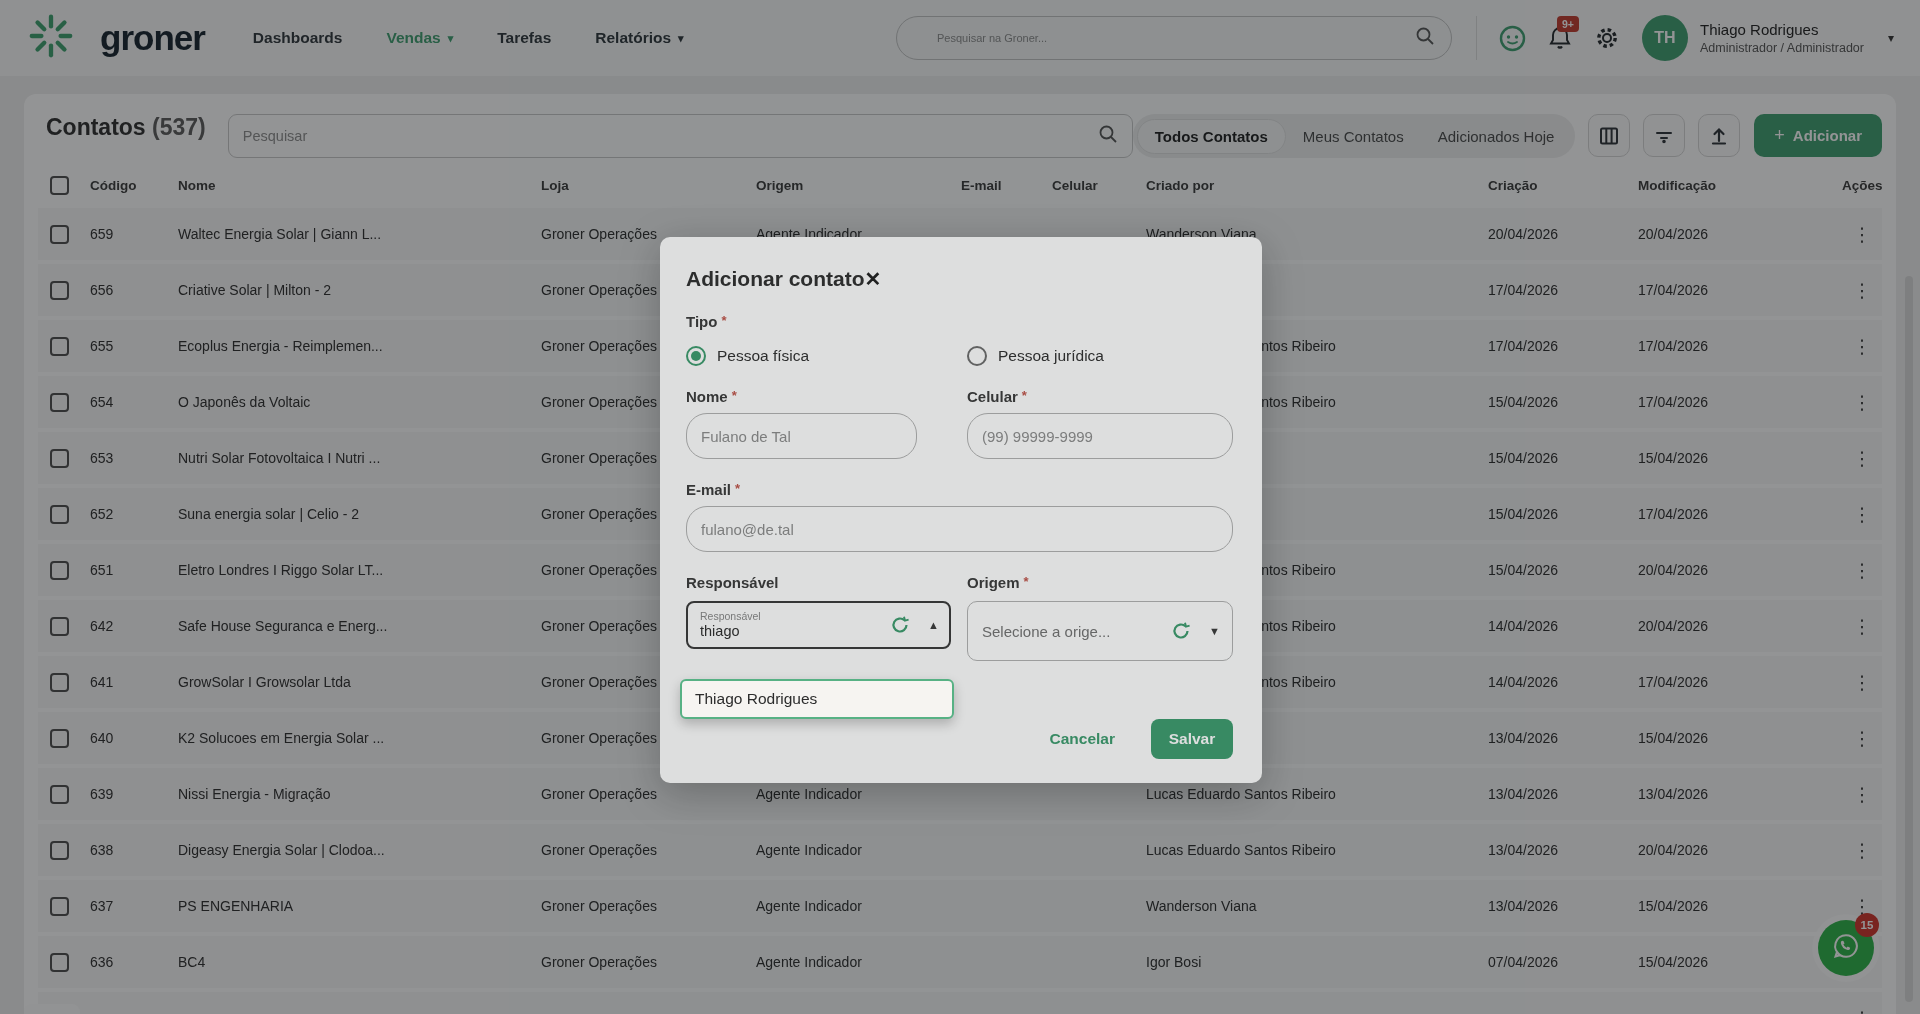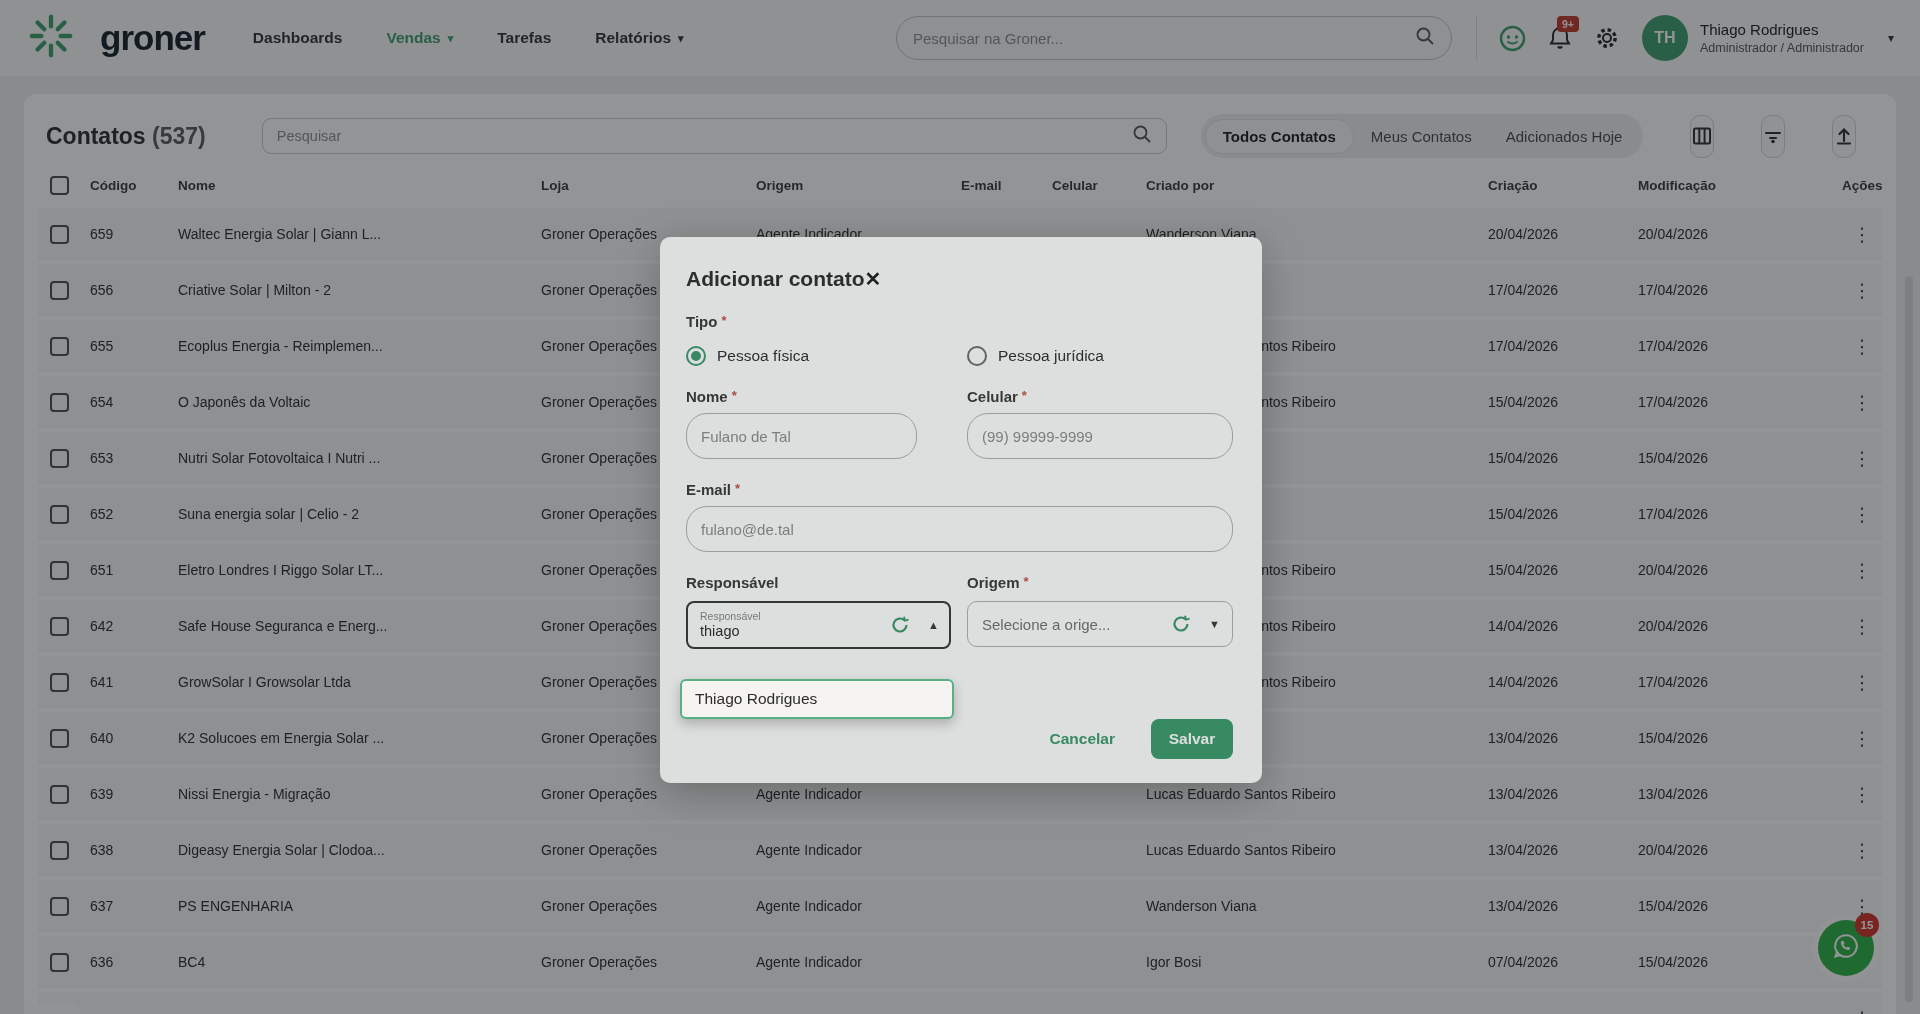--- a/index.html
+++ b/index.html
@@ -12,42 +12,42 @@
   .brand { display:flex; align-items:center; gap:24px; }
   .brand-text { font-size:35px; font-weight:600; color:#16242e; letter-spacing:-1px; }
   .nav-links { display:flex; align-items:center; gap:44px; margin-left:48px; }
   .nav-link { font-size:15.5px; font-weight:600; color:#2f363b; cursor:pointer;
     display:flex; align-items:center; gap:7px; }
   .nav-link.active { color:#3f9e70; }
   .caret { font-size:11px; line-height:1; }
   .nav-search { margin-left:auto; width:556px; height:44px; border:1px solid #c3c3c3;
     border-radius:22px; display:flex; align-items:center; padding:0 16px; background:#f7f7f7; }
   .nav-search input { flex:1; border:none; outline:none; background:transparent;
-    font-size:15px; color:#333; font-family:inherit; }
+    font-size:11px; color:#333; font-family:inherit;margin-left:24px; }
   .nav-search input::placeholder { color:#8d8d8d; }
   .nav-divider { width:1px; height:44px; background:#ddd; margin:0 22px 0 24px; }
   .nav-icons { display:flex; align-items:center; gap:22px; }
   .icon-btn { position:relative; cursor:pointer; display:flex; align-items:center; }
   .badge { position:absolute; top:-9px; left:9px; background:#c23b2e; color:#fff;
     font-size:10.5px; font-weight:700; border-radius:4px; padding:2px 5px; }
   .profile { display:flex; align-items:center; gap:12px; margin-left:22px; cursor:pointer; }
   .avatar { width:46px; height:46px; border-radius:50%; background:#3f9e70; color:#fff;
     display:flex; align-items:center; justify-content:center; font-size:16px; font-weight:700; }
   .profile-name { font-size:15px; color:#222; }
   .profile-role { font-size:12.5px; color:#555; margin-top:3px; }
   .profile-caret { font-size:12px; color:#333; margin-left:12px; }
 
   
   .page { position:relative; height:938px; }
   .card { position:absolute; left:24px; right:24px; top:18px; bottom:0;
     background:#fff; border-radius:12px 12px 0 0; padding:20px 14px 0 14px; overflow:hidden; }
-  .toolbar { display:flex; align-items:center; height:44px;gap:34px; }
+  .toolbar { display:flex; align-items:flex-start; height:44px; }
   .page-title { font-size:23px; font-weight:800; color:#2e2e2e; margin-left:8px; white-space:nowrap; }
   .page-count { color:#5c5c5c; font-weight:700; }
-  .tb-search { flex:0 0 905px; height:36px; border:1px solid #c9c9c9; border-radius:9px;
+  .tb-search { flex:0 0 905px; height:44px; border:1px solid #c9c9c9; border-radius:9px;
     display:flex; align-items:center; padding:0 14px; margin-left:22px; }
   .tb-search input { flex:1; border:none; outline:none; background:transparent;
     font-size:14.5px; font-family:inherit; color:#333; }
   .tb-search input::placeholder { color:#8d8d8d; }
   .tabs { margin-left:auto; background:#efefef; border-radius:22px; padding:4px;
     display:flex; align-items:center; height:44px; }
   .tab { font-size:15px; color:#4a4a4a; font-weight:500; padding:8px 17px; border-radius:18px;
     cursor:pointer; white-space:nowrap; }
   .tab.active { background:#f8f8f8; border:1px solid #e1e1e1; color:#1f1f1f; font-weight:700; }
   .sq-btn { width:43px; height:43px; border:1px solid #d6d6d6; border-radius:10px;
@@ -106,21 +106,21 @@
   .t-input { height:46px; border:1.5px solid #b4b4b4; border-radius:21px; padding:0 14px;
     font-size:15px; color:#333; width:100%; outline:none; font-family:inherit; background:transparent; }
   .t-input::placeholder { color:#8f8f8f; }
   .mt8 { margin-top:8px; } .mt10 { margin-top:10px; }
   .combo { height:48px; border:2px solid #3c3c3c; border-radius:8px; padding:4px 10px 4px 12px;
     display:flex; align-items:center; }
   .combo-texts { flex:1; line-height:1.15; }
   .combo-float { font-size:10.5px; color:#8a8a8a; }
   .combo-input { border:none; outline:none; font-size:14.5px; color:#2f2f2f; width:100%;
     font-family:inherit; background:transparent; }
-  .select { height:46px; border:1.5px solid #b4b4b4; border-radius:10px; padding:0 12px 0 14px;
+  .select { height:60px; border:1.5px solid #b4b4b4; border-radius:10px; padding:0 12px 0 14px;
     display:flex; align-items:center; }
   .select-text { flex:1; font-size:15px; color:#757575; white-space:nowrap; overflow:hidden; }
   .mini-caret { font-size:11px; color:#3d3d3d; margin-left:18px; cursor:pointer; }
   .refresh { margin-left:10px; cursor:pointer; display:flex; }
   .modal-foot { margin-top:auto; display:flex; align-items:center; justify-content:flex-end;
     gap:36px; padding-bottom:6px; }
   .cancel-btn { font-size:15.5px; font-weight:600; color:#3f9e70; cursor:pointer; }
   .save-btn { width:82px; height:40px; background:#3f9e70; color:#fff; border:none;
     border-radius:8px; font-size:15.5px; font-weight:600; cursor:pointer; font-family:inherit; }
 

